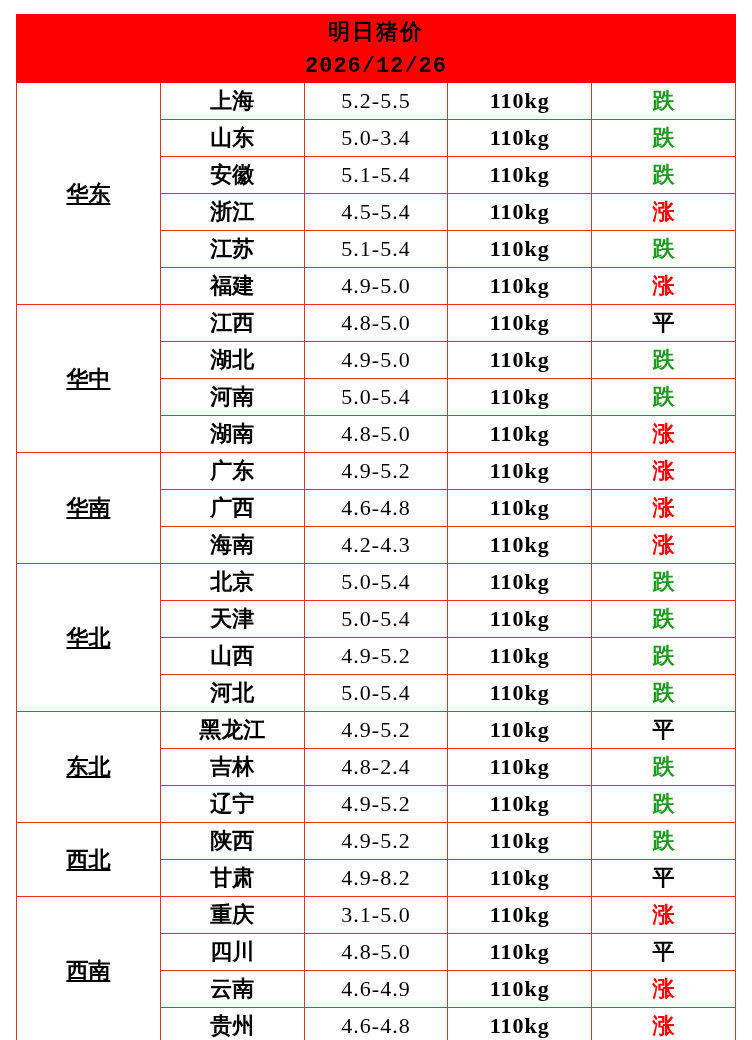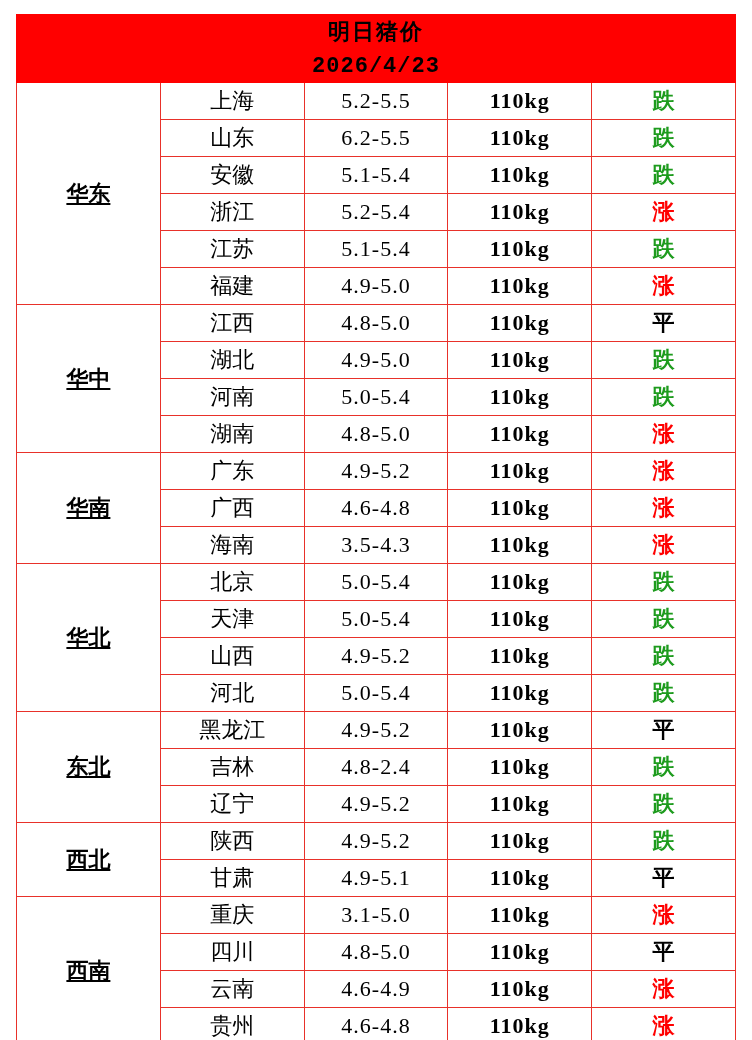--- a/index.html
+++ b/index.html
@@ -54,21 +54,21 @@
     letter-spacing: 1px;
   }
   .region-cell {
     font-weight: bold;
     font-size: 25px;
     color: #000000;
     width: 168px;
     text-decoration: underline;
   }
   .province-cell {
-    font-weight: normal;
+    font-weight: bold;
     font-size: 23px;
     color: #000000;
     width: 128px;
   }
   .price-cell {
     font-size: 23px;
     width: 168px;
     font-family: Liberation Serif, serif;
     letter-spacing: 1px;
   }
@@ -90,46 +90,46 @@
 </head>
 <body>
 
 <div class="sheet">
   <table class="price-table">
     <tbody>
       <tr>
         <td class="title-cell" colspan="5">明日猪价</td>
       </tr>
       <tr>
-        <td class="date-cell" colspan="5">2026/4/23</td>
+        <td class="date-cell" colspan="5">2026/12/26</td>
       </tr>
     </tbody>
     <tbody id="rows-body">
         <tr>
           <td class="region-cell" rowspan="6">华东</td>
           <td class="province-cell">上海</td>
           <td class="price-cell">5.2-5.5</td>
           <td class="weight-cell">110kg</td>
           <td class="trend-cell trend-down" style="color: rgb(29, 155, 29);">跌</td>
         </tr>
         <tr>
           <td class="province-cell">山东</td>
-          <td class="price-cell">6.2-5.5</td>
+          <td class="price-cell">5.0-3.4</td>
           <td class="weight-cell">110kg</td>
           <td class="trend-cell trend-down" style="color: rgb(29, 155, 29);">跌</td>
         </tr>
         <tr>
           <td class="province-cell">安徽</td>
           <td class="price-cell">5.1-5.4</td>
           <td class="weight-cell">110kg</td>
           <td class="trend-cell trend-down" style="color: rgb(29, 155, 29);">跌</td>
         </tr>
         <tr>
           <td class="province-cell">浙江</td>
-          <td class="price-cell">5.2-5.4</td>
+          <td class="price-cell">4.5-5.4</td>
           <td class="weight-cell">110kg</td>
           <td class="trend-cell trend-up" style="color: rgb(255, 0, 0);">涨</td>
         </tr>
         <tr>
           <td class="province-cell">江苏</td>
           <td class="price-cell">5.1-5.4</td>
           <td class="weight-cell">110kg</td>
           <td class="trend-cell trend-down" style="color: rgb(29, 155, 29);">跌</td>
         </tr>
         <tr>
@@ -171,21 +171,21 @@
           <td class="trend-cell trend-up" style="color: rgb(255, 0, 0);">涨</td>
         </tr>
         <tr>
           <td class="province-cell">广西</td>
           <td class="price-cell">4.6-4.8</td>
           <td class="weight-cell">110kg</td>
           <td class="trend-cell trend-up" style="color: rgb(255, 0, 0);">涨</td>
         </tr>
         <tr>
           <td class="province-cell">海南</td>
-          <td class="price-cell">3.5-4.3</td>
+          <td class="price-cell">4.2-4.3</td>
           <td class="weight-cell">110kg</td>
           <td class="trend-cell trend-up" style="color: rgb(255, 0, 0);">涨</td>
         </tr>
         <tr>
           <td class="region-cell" rowspan="4">华北</td>
           <td class="province-cell">北京</td>
           <td class="price-cell">5.0-5.4</td>
           <td class="weight-cell">110kg</td>
           <td class="trend-cell trend-down" style="color: rgb(29, 155, 29);">跌</td>
         </tr>
@@ -228,21 +228,21 @@
         </tr>
         <tr>
           <td class="region-cell" rowspan="2">西北</td>
           <td class="province-cell">陕西</td>
           <td class="price-cell">4.9-5.2</td>
           <td class="weight-cell">110kg</td>
           <td class="trend-cell trend-down" style="color: rgb(29, 155, 29);">跌</td>
         </tr>
         <tr>
           <td class="province-cell">甘肃</td>
-          <td class="price-cell">4.9-5.1</td>
+          <td class="price-cell">4.9-8.2</td>
           <td class="weight-cell">110kg</td>
           <td class="trend-cell trend-flat" style="color: rgb(0, 0, 0);">平</td>
         </tr>
         <tr>
           <td class="region-cell" rowspan="4">西南</td>
           <td class="province-cell">重庆</td>
           <td class="price-cell">3.1-5.0</td>
           <td class="weight-cell">110kg</td>
           <td class="trend-cell trend-up" style="color: rgb(255, 0, 0);">涨</td>
         </tr>

